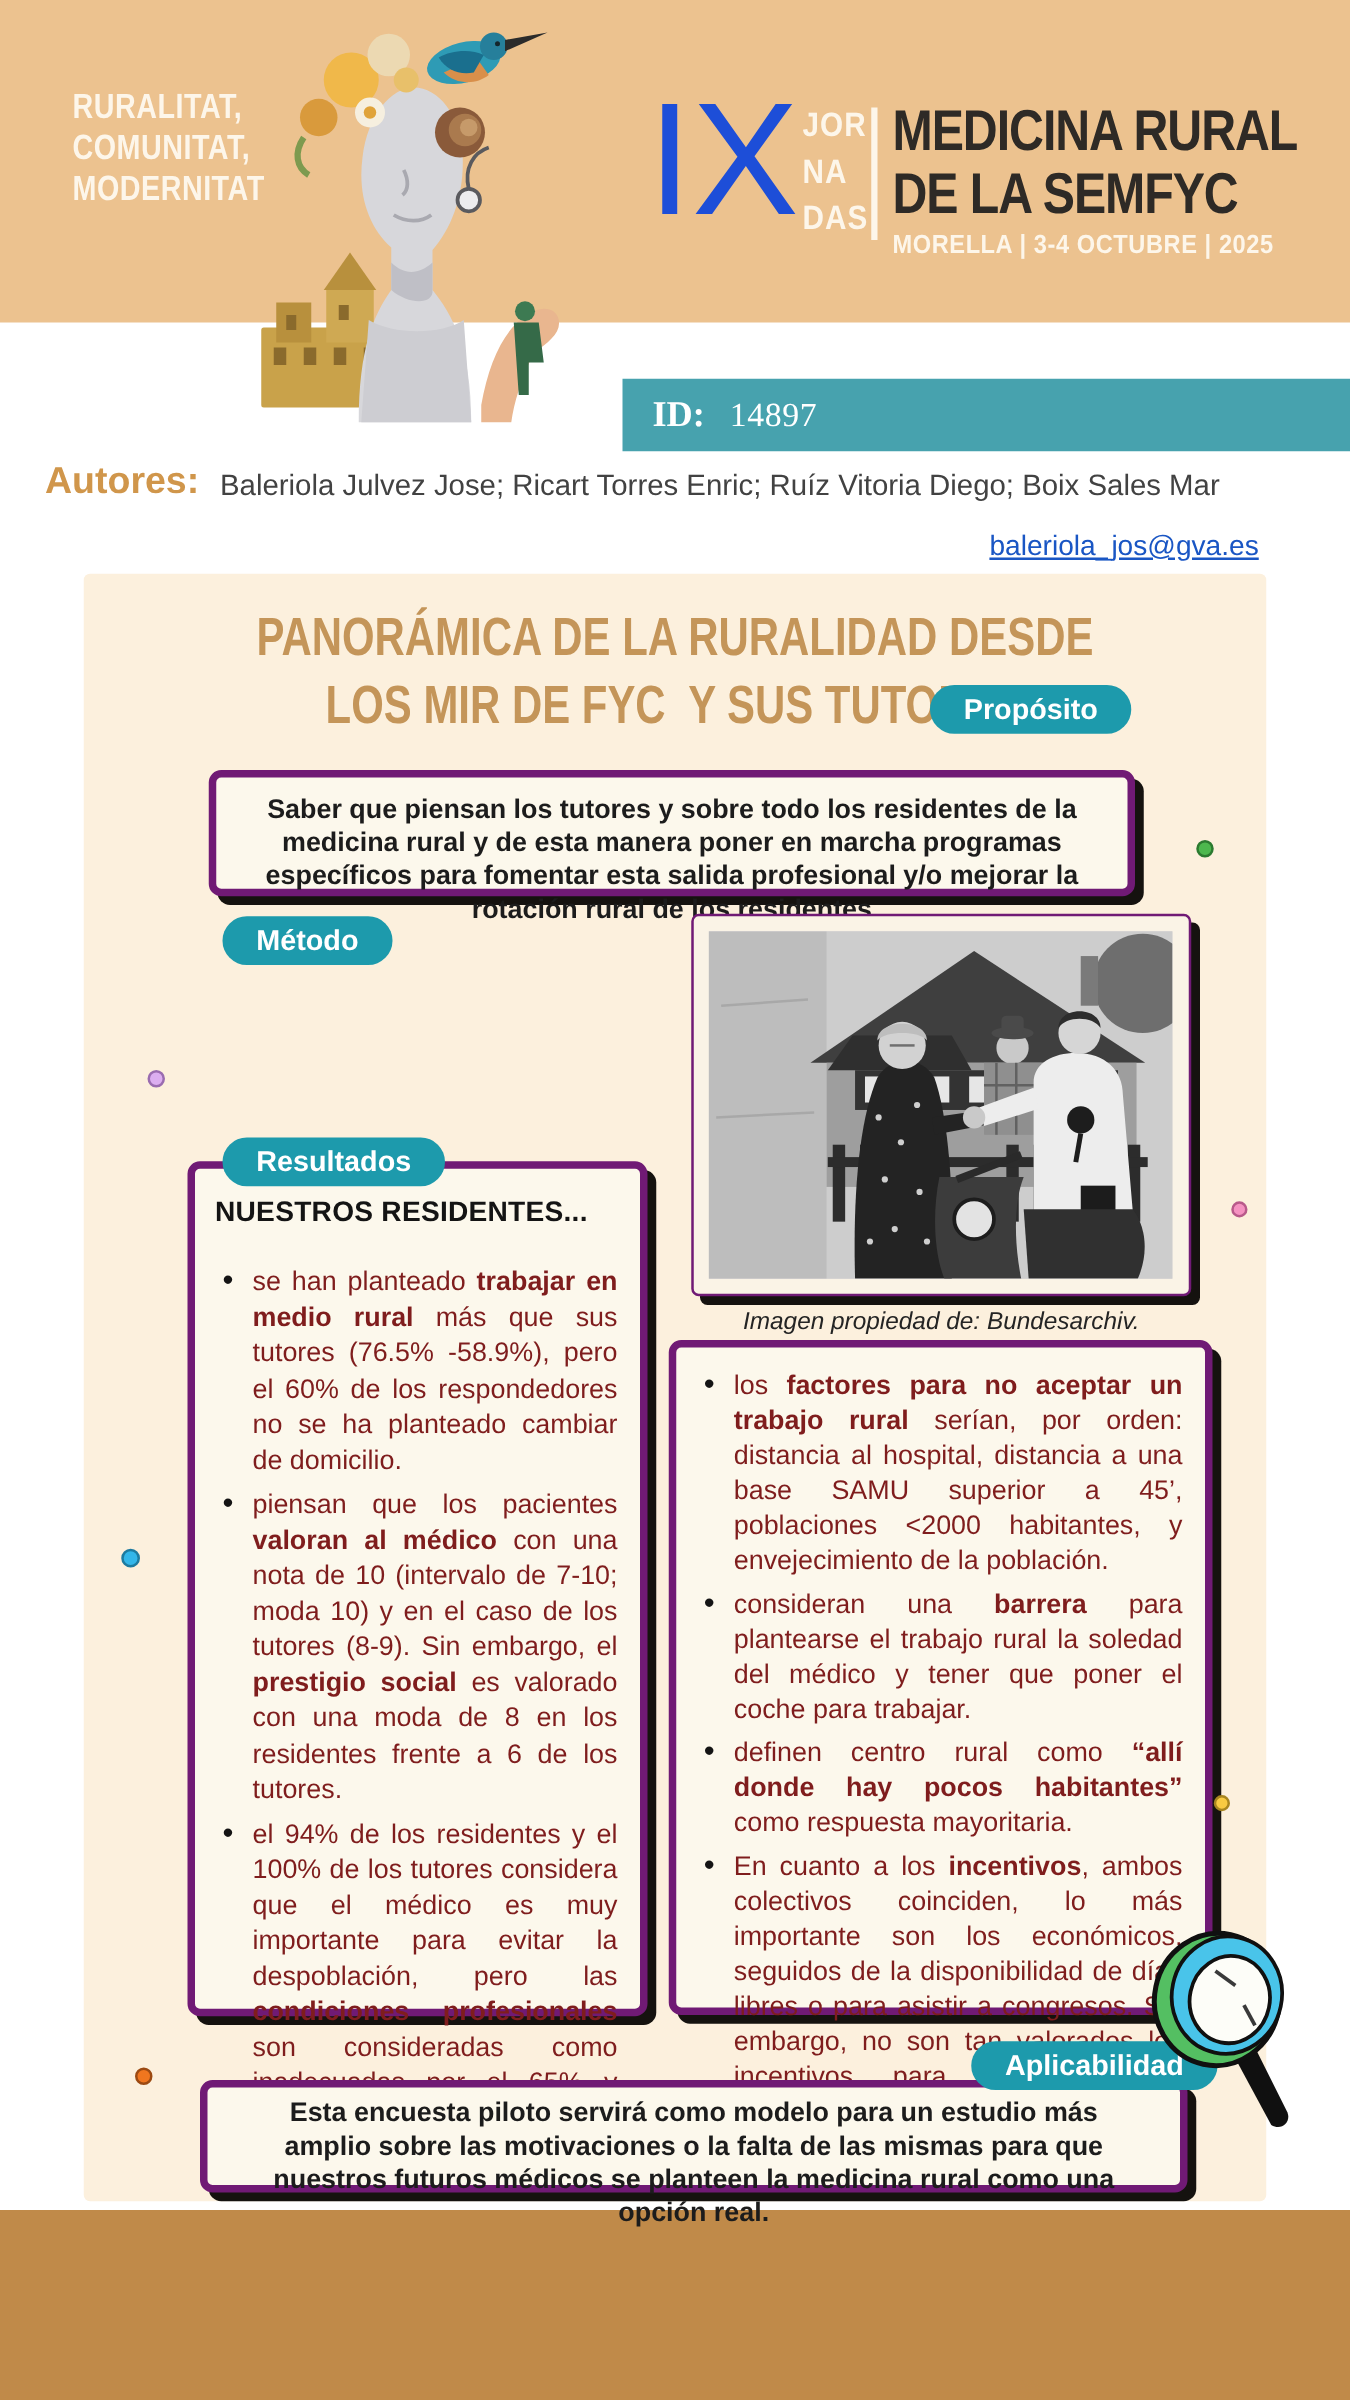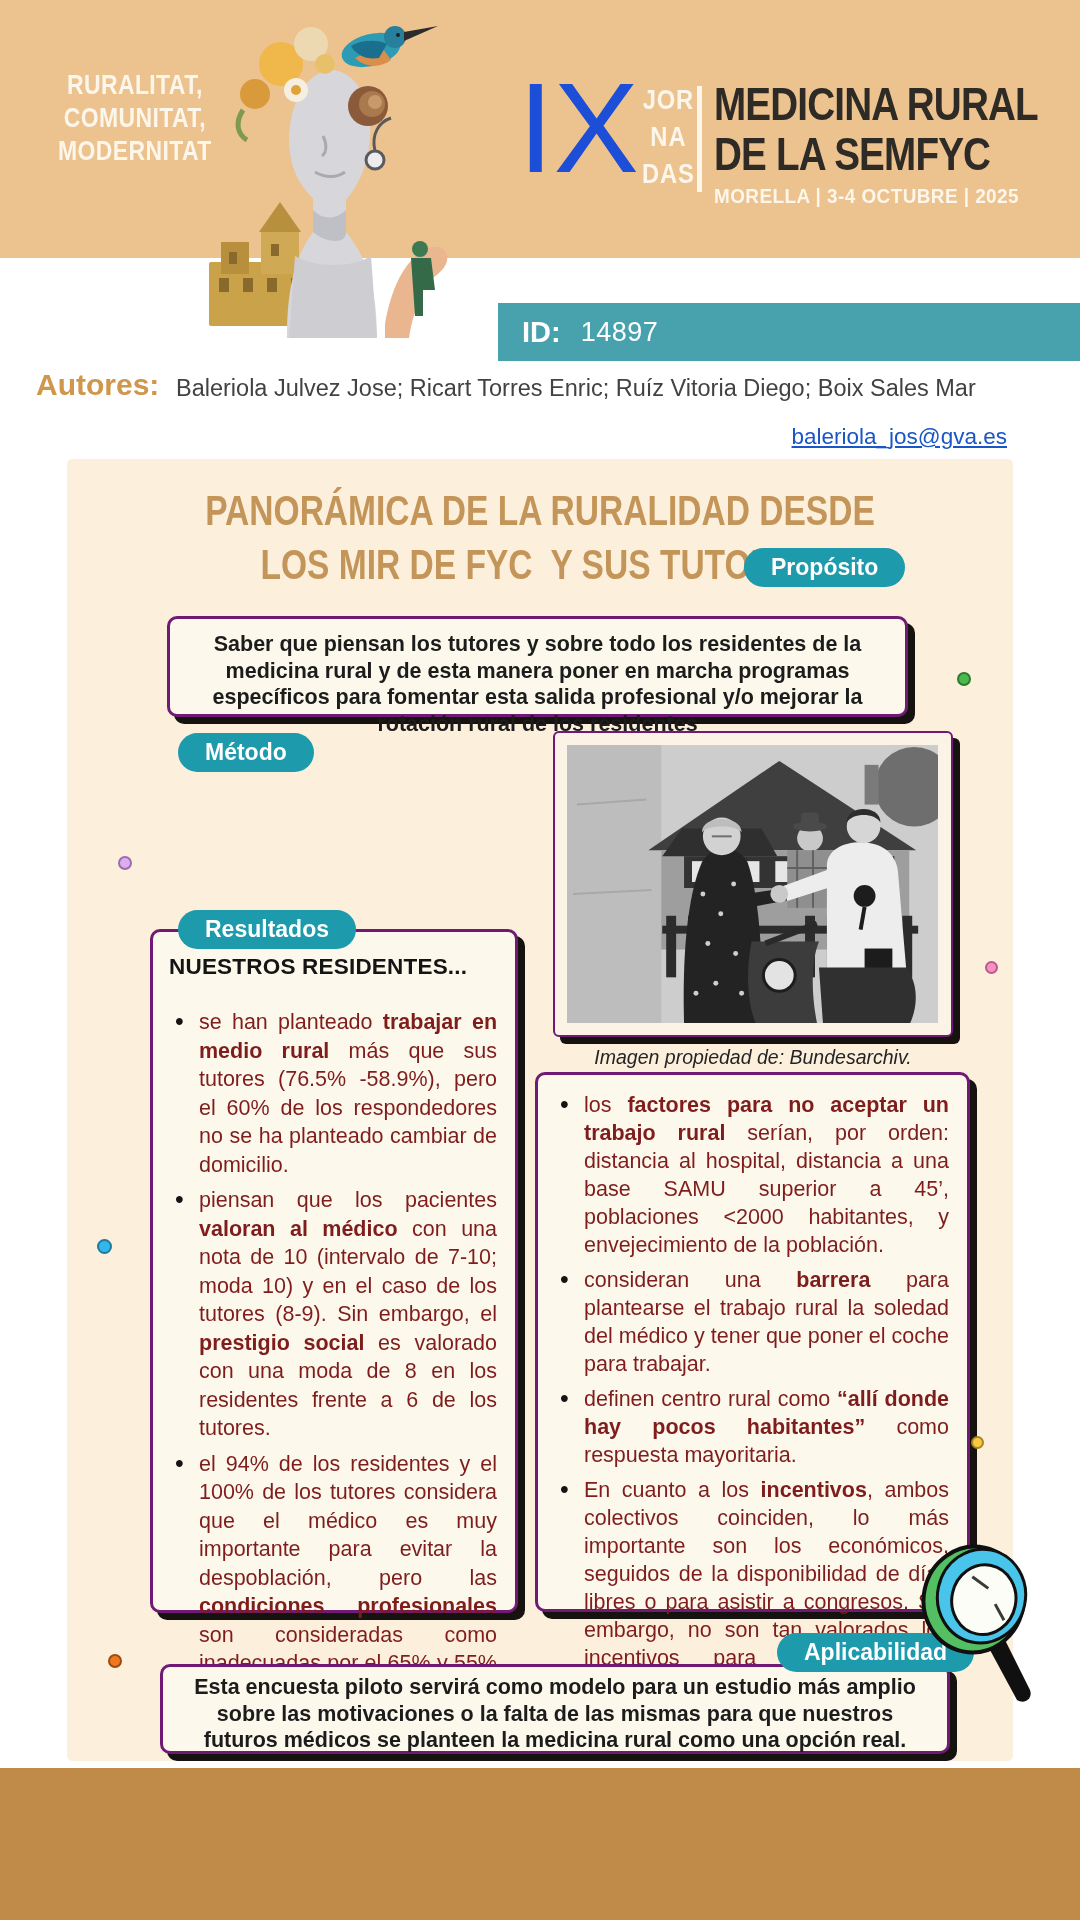--- a/index.html
+++ b/index.html
@@ -1,58 +1,58 @@
 <!DOCTYPE html>
 <html><head>
 <meta charset="utf-8">
 <style>
   html,body{margin:0;padding:0;background:#ffffff;}
   .stage{position:relative;width:1080px;height:1920px;background:#ffffff;overflow:hidden;
          font-family:"Liberation Sans", sans-serif;color:#222;}
 
   
-  .header-band{position:absolute;left:0;top:0;width:1080px;height:258px;background:#ecc28f;text-align:center;}
+  .header-band{position:absolute;left:0;top:0;width:1080px;height:258px;background:#ecc28f;}
   .tagline{position:absolute;left:58px;top:68px;color:#fdf6ea;font-weight:bold;font-size:28px;
            line-height:33px;letter-spacing:.5px;transform:scaleX(.82);transform-origin:left top;}
   .collage{position:absolute;left:195px;top:6px;width:265px;height:332px;}
   .brand-ix{position:absolute;left:518px;top:58px;font-family:Liberation Sans, sans-serif;
             font-size:128px;line-height:140px;color:#1d4ed8;}
   .brand-stack{position:absolute;left:642px;top:82px;color:#fdf6ea;font-weight:bold;font-size:27px;
                line-height:37px;letter-spacing:1px;transform:scaleX(.88);transform-origin:left top;}
   .brand-divider{position:absolute;left:697px;top:86px;width:5px;height:106px;background:#fdf6ea;}
   .brand-title1,.brand-title2{position:absolute;left:714px;color:#2e2a26;font-weight:bold;font-size:46px;
                letter-spacing:-1px;transform:scaleX(.84);transform-origin:left top;white-space:nowrap;}
   .brand-title1{top:77px;} .brand-title2{top:127px;}
   .brand-meta{position:absolute;left:714px;top:184px;color:#fdf6ea;font-weight:bold;font-size:21px;
               letter-spacing:.5px;transform:scaleX(.9);transform-origin:left top;white-space:nowrap;}
 
   
   .id-bar{position:absolute;left:498px;top:303px;width:582px;height:58px;background:#47a2ae;
-          display:flex;align-items:center;padding-left:24px;box-sizing:border-box;}
+          display:flex;align-items:center;padding-left:24px;box-sizing:border-box;font-family:Liberation Serif, serif;}
   .id-label{color:#fff;font-weight:bold;font-size:29px;margin-right:20px;}
   .id-value{color:#fff;font-size:27px;letter-spacing:.5px;}
   .authors-label{position:absolute;left:36px;top:368px;color:#d0964b;font-weight:bold;font-size:30px;}
   .authors{position:absolute;left:176px;top:375px;font-size:23.5px;color:#424242;white-space:nowrap;}
   .email{position:absolute;right:73px;top:424px;font-size:22.5px;color:#1a56c4;
          text-decoration:underline;cursor:pointer;}
 
   
   .content-bg{position:absolute;left:67px;top:459px;width:946px;height:1302px;background:#fcf0dd;border-radius:5px;}
   .poster-title{position:absolute;left:67px;width:946px;text-align:center;color:#c49559;font-weight:bold;
                 font-size:43px;white-space:pre-wrap;transform:scaleX(.78);transform-origin:center top;}
   .poster-title.l1{top:486px;} .poster-title.l2{top:540px;}
 
   .pill{position:absolute;background:#1d9aac;color:#fff;font-weight:bold;font-size:23px;
         padding:6px 27px;border-radius:26px;z-index:4;white-space:nowrap;}
   .pill-proposito{left:744px;top:548px;}
   .pill-metodo{left:178px;top:733px;}
   .pill-resultados{left:178px;top:910px;}
   .pill-aplicabilidad{left:777px;top:1633px;}
 
-  .panel{position:absolute;background:#fcf8ec;border:3px solid #701a75;border-radius:10px;
+  .panel{position:absolute;background:#fcf8ec;border:6px solid #701a75;border-radius:10px;
          box-shadow:7px 7px 0 #15120f;box-sizing:border-box;z-index:2;}
   .panel-proposito{left:167px;top:616px;width:741px;height:101px;}
   .panel-metodo{left:140px;top:753px;width:363px;height:134px;}
   .panel-photo{left:553px;top:731px;width:400px;height:306px;background:#faf3e6;border-width:2.5px;border-radius:6px;}
   .panel-resultados{left:140px;top:929px;width:368px;height:684px;margin-left:10px;}
   .panel-right{left:535px;top:1072px;width:435px;height:540px;}
   .panel-aplicabilidad{left:160px;top:1664px;width:790px;height:90px;}
 
   .center-bold{margin:0;padding:12px 38px;font-size:21.5px;font-weight:bold;text-align:center;
                line-height:26.5px;color:#1c1c1c;}

